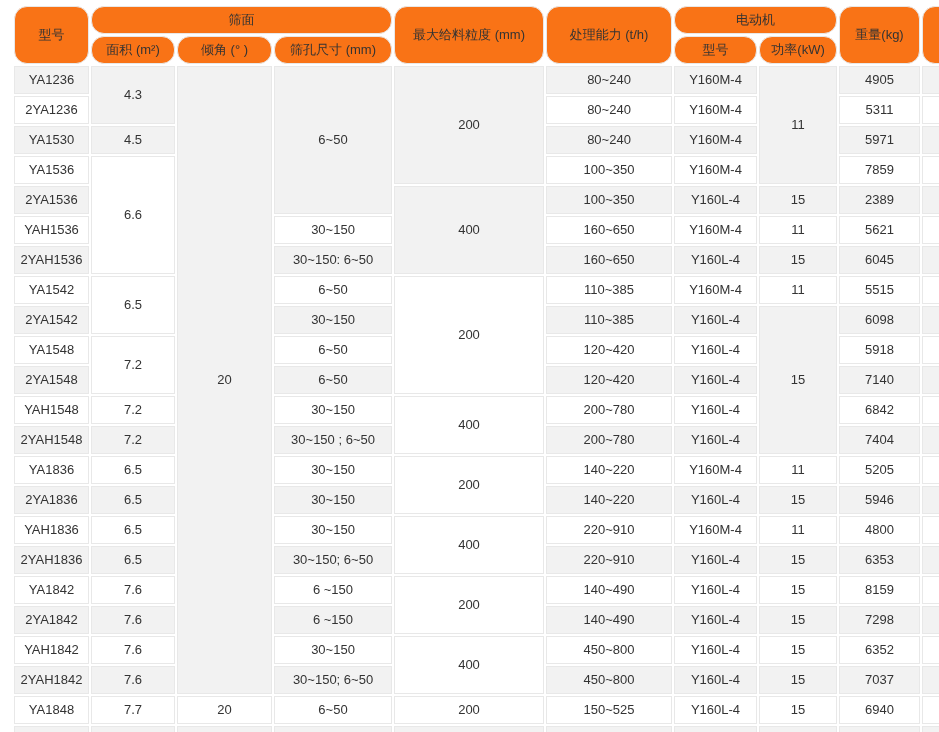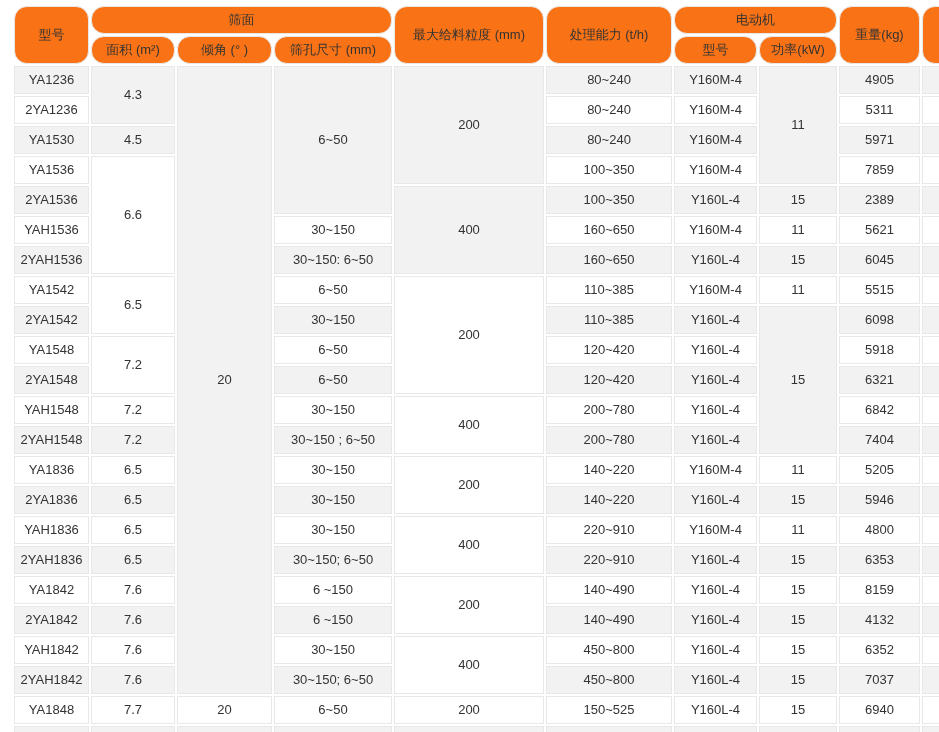--- a/index.html
+++ b/index.html
@@ -160,21 +160,21 @@
     <td>120~420</td>
     <td>Y160L-4</td>
     <td>5918</td>
     <td></td>
   </tr>
   <tr class="odd">
     <td>2YA1548</td>
     <td>6~50</td>
     <td>120~420</td>
     <td>Y160L-4</td>
-    <td>6321</td>
+    <td>7140</td>
     <td></td>
   </tr>
   <tr class="even">
     <td>YAH1548</td>
     <td>7.2</td>
     <td>30~150</td>
     <td rowspan="2">400</td>
     <td>200~780</td>
     <td>Y160L-4</td>
     <td>6842</td>
@@ -242,21 +242,21 @@
     <td>8159</td>
     <td></td>
   </tr>
   <tr class="odd">
     <td>2YA1842</td>
     <td>7.6</td>
     <td>6 ~150</td>
     <td>140~490</td>
     <td>Y160L-4</td>
     <td>15</td>
-    <td>4132</td>
+    <td>7298</td>
     <td></td>
   </tr>
   <tr class="even">
     <td>YAH1842</td>
     <td>7.6</td>
     <td>30~150</td>
     <td rowspan="2">400</td>
     <td>450~800</td>
     <td>Y160L-4</td>
     <td>15</td>

